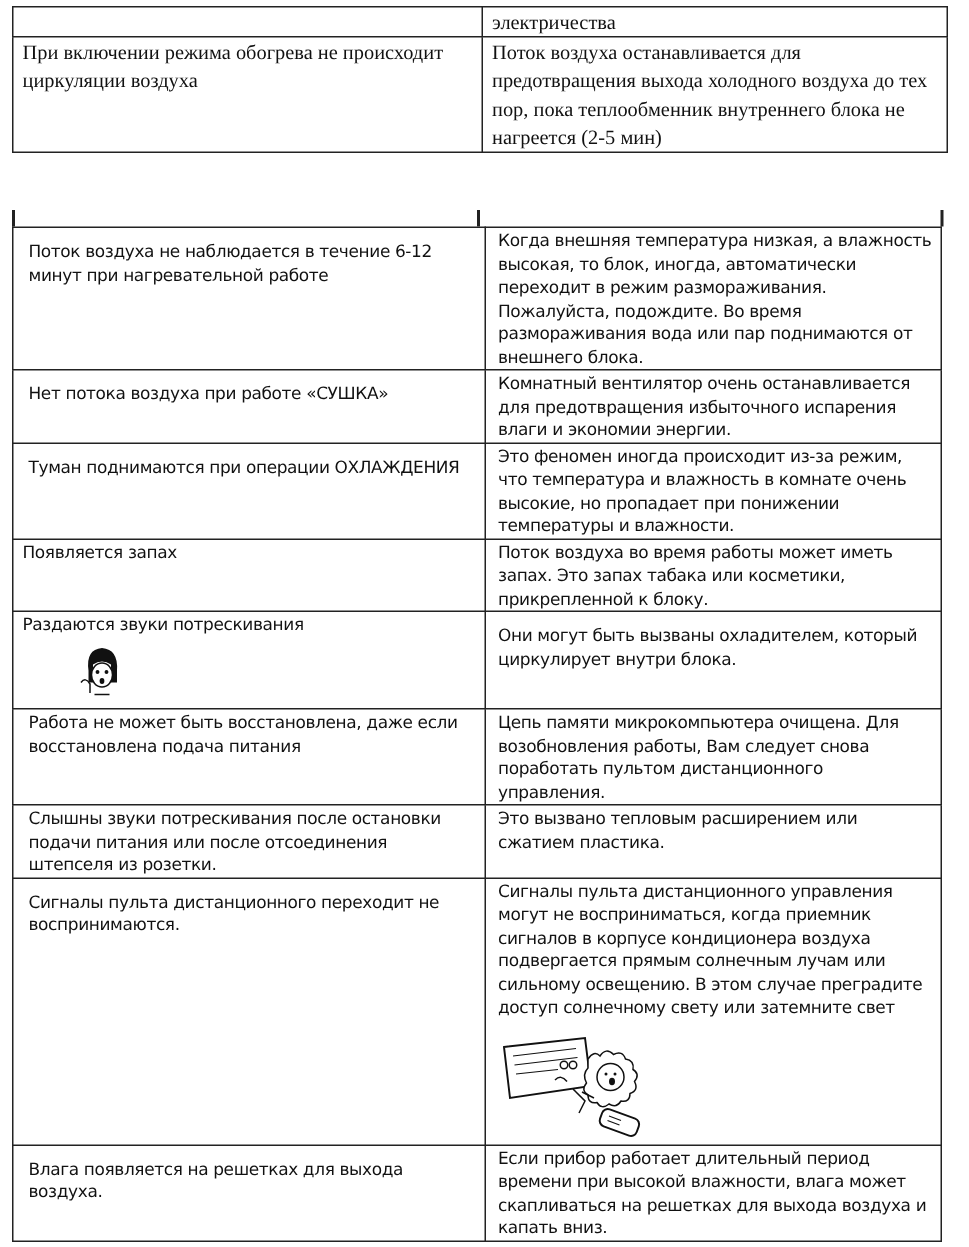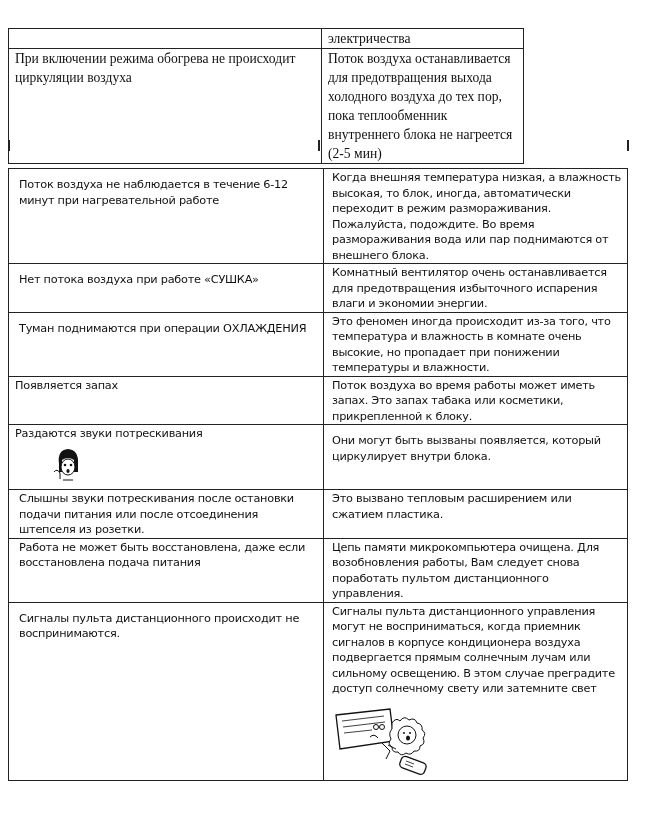--- a/index.html
+++ b/index.html
@@ -1,25 +1,25 @@
 <!DOCTYPE html>
 <html><head>
   <meta charset="utf-8">
   <style>
     html, body { margin: 0; padding: 0; background: #ffffff; }
     body { width: 646px; height: 831px; position: relative; overflow: hidden; color: #111; }
     .t1 {
-      position: absolute; left: 8px; top: 28px; width: 516px;
+      position: absolute; left: 8px; top: 4px; width: 624px;
       border-collapse: collapse; font-family: "Liberation Serif", serif;
       font-size: 13.6px; line-height: 19px;
     }
     .t1 td { border: 1.5px solid #222; vertical-align: top; padding: 0 6px; }
     .t1 td.c1 { width: 300px; margin-top: 40px; }
     .t2 {
-      position: absolute; left: 8px; top: 168px; width: 620px;
+      position: absolute; left: 8px; top: 151px; width: 620px;
       border-collapse: collapse; font-family: "DejaVu Sans", sans-serif;
       font-size: 11.3px; line-height: 15.5px;
     }
     .t2 td { border: 1.5px solid #222; vertical-align: top; padding: 1px 6px 0 6px; letter-spacing: -0.25px; }
     .t2 td.c1 { width: 298px; }
     .t2 td.c1.pad { padding-top: 8px; padding-left: 10px; }
     .t2 td.c2 { padding-left: 8px; }
     .stub-top {
       position: absolute; top: 140px; width: 1.5px; height: 11px; background: #222;
     }
@@ -51,66 +51,70 @@
       <tr style="height:94px;">
     <td class="c1 pad">Поток воздуха не наблюдается в течение 6-12 минут при нагревательной работе</td>
     <td class="c2">Когда внешняя температура низкая, а влажность высокая, то блок, иногда, автоматически переходит в режим размораживания. Пожалуйста, подождите. Во время размораживания вода или пар поднимаются от внешнего блока.</td>
   </tr>
   <tr style="height:48px;margin-left:40px;">
     <td class="c1 pad">Нет потока воздуха при работе «СУШКА»</td>
     <td class="c2">Комнатный вентилятор очень останавливается для предотвращения избыточного испарения влаги и экономии энергии.</td>
   </tr>
   <tr style="height:59px;">
     <td class="c1 pad">Туман поднимаются при операции ОХЛАЖДЕНИЯ</td>
-    <td class="c2">Это феномен иногда происходит из-за того, что температура и влажность в комнате очень высокие, но пропадает при понижении температуры и влажности.</td>
+    <td class="c2">Это феномен иногда происходит из-за режим, что температура и влажность в комнате очень высокие, но пропадает при понижении температуры и влажности.</td>
   </tr>
   <tr style="height:48px;">
     <td class="c1">Появляется запах</td>
     <td class="c2">Поток воздуха во время работы может иметь запах. Это запах табака или косметики, прикрепленной к блоку.</td>
   </tr>
   <tr style="height:65px;padding-left:20px;">
     <td class="c1">
       <div>Раздаются звуки потрескивания</div>
       <svg class="girl" width="34" height="36" viewBox="0 0 34 36">
         <path d="M8 18 Q6 4 17 3 Q28 4 27 18 L27 26 L23 26 L23 14 Q17 10 11 14 L11 26 L8 26 Z" fill="#111"></path>
         <ellipse cx="17" cy="21" rx="7" ry="8" fill="#fff" stroke="#111" stroke-width="1"></ellipse>
         <circle cx="14" cy="19" r="1.3" fill="#111"></circle>
         <circle cx="20" cy="19" r="1.3" fill="#111"></circle>
         <ellipse cx="17" cy="25" rx="1.6" ry="2" fill="#111"></ellipse>
         <path d="M3 26 Q6 22 9 27 L9 33" fill="none" stroke="#111" stroke-width="1"></path>
         <path d="M12 34 L22 34" stroke="#111" stroke-width="1"></path>
       </svg>
     </td>
     <td class="c2">
-      <div style="padding-top:7px;">Они могут быть вызваны появляется, который циркулирует внутри блока.</div>
+      <div style="padding-top:7px;">Они могут быть вызваны охладителем, который циркулирует внутри блока.</div>
     </td>
+  </tr>
+  <tr style="height:60px;">
+    <td class="c1" style="padding-left:10px;">Работа не может быть восстановлена, даже если восстановлена подача питания</td>
+    <td class="c2">Цепь памяти микрокомпьютера очищена. Для возобновления работы, Вам следует снова поработать пультом дистанционного управления.</td>
   </tr>
   <tr style="height:47px;">
     <td class="c1 pad" style="padding-top:1px;">Слышны звуки потрескивания после остановки подачи питания или после отсоединения штепселя из розетки.</td>
     <td class="c2">Это вызвано тепловым расширением или сжатием пластика.</td>
   </tr>
-  <tr style="height:60px;">
-    <td class="c1" style="padding-left:10px;">Работа не может быть восстановлена, даже если восстановлена подача питания</td>
-    <td class="c2">Цепь памяти микрокомпьютера очищена. Для возобновления работы, Вам следует снова поработать пультом дистанционного управления.</td>
-  </tr>
   <tr style="height:178px;">
-    <td class="c1 pad">Сигналы пульта дистанционного происходит не воспринимаются.</td>
+    <td class="c1 pad">Сигналы пульта дистанционного переходит не воспринимаются.</td>
     <td class="c2">
       <div>Сигналы пульта дистанционного управления могут не восприниматься, когда приемник сигналов в корпусе кондиционера воздуха подвергается прямым солнечным лучам или сильному освещению. В этом случае преградите доступ солнечному свету или затемните свет</div>
       <svg class="ac-art" width="120" height="76" viewBox="0 0 120 76">
         <path d="M4 12 L58 6 L62 38 L8 46 Z" fill="#fff" stroke="#111" stroke-width="1.3"></path>
         <path d="M10 18 L52 13 M11 24 L53 19 M12 30 L40 27" stroke="#111" stroke-width="0.8"></path>
         <circle cx="44" cy="24" r="2.5" fill="none" stroke="#111"></circle>
         <circle cx="50" cy="24" r="2.5" fill="none" stroke="#111"></circle>
         <path d="M38 34 Q42 30 46 35" fill="none" stroke="#111" stroke-width="1"></path>
         <path d="M60 20 q4 -6 8 -2 q4 -6 9 -1 q6 -3 8 3 q6 1 5 7 q5 3 1 8 q3 6 -3 8 q0 6 -6 5 q-3 5 -8 2 q-5 4 -8 -1 q-6 1 -6 -5 q-5 -3 -1 -8 q-3 -6 1 -10 z" fill="#fff" stroke="#111" stroke-width="1"></path>
         <circle cx="75" cy="32" r="9" fill="#fff" stroke="#111" stroke-width="1"></circle>
         <circle cx="72" cy="30" r="1" fill="#111"></circle>
             <circle cx="78" cy="30" r="1" fill="#111"></circle>
         <ellipse cx="76" cy="35" rx="2" ry="2.5" fill="#111"></ellipse>
         <path d="M50 40 L58 48 L54 56 M56 42 L64 46" stroke="#111" stroke-width="1" fill="none"></path>
         <rect x="68" y="56" width="26" height="12" rx="4" transform="rotate(20 80 62)" fill="#fff" stroke="#111" stroke-width="1.3"></rect>
         <path d="M74 58 L82 61 M73 61 L81 64" stroke="#111" stroke-width="0.8"></path>
       </svg>
     </td>
   </tr>
+  <tr style="height:61px;">
+    <td class="c1 pad">Влага появляется на решетках для выхода воздуха.</td>
+    <td class="c2">Если прибор работает длительный период времени при высокой влажности, влага может скапливаться на решетках для выхода воздуха и капать вниз.</td>
+  </tr>
 </tbody>
   </table>
 
 </body></html>

